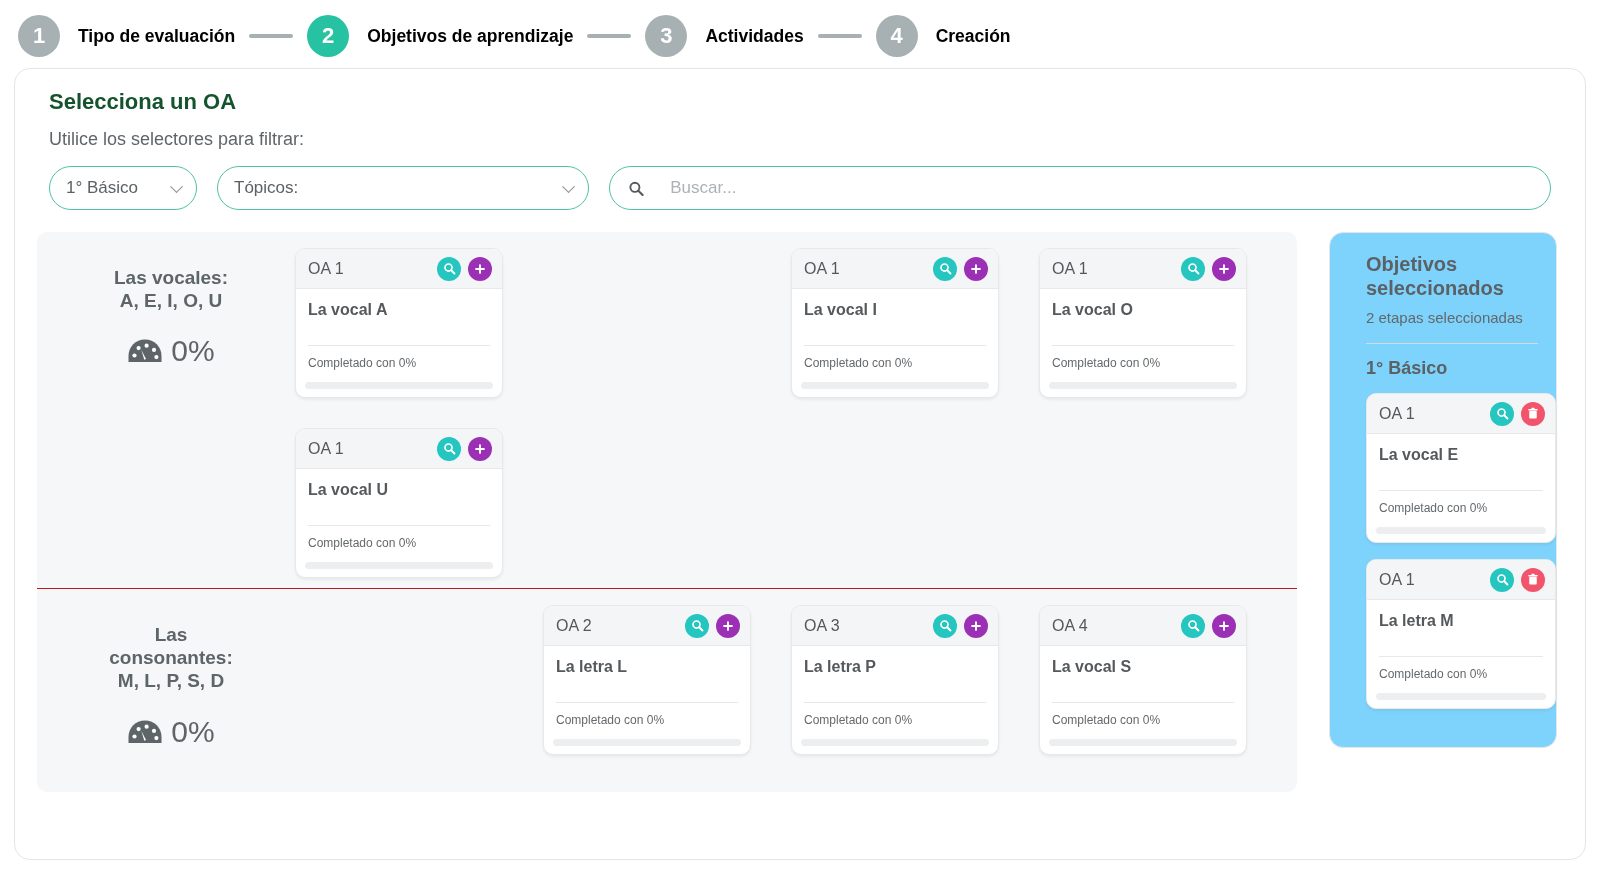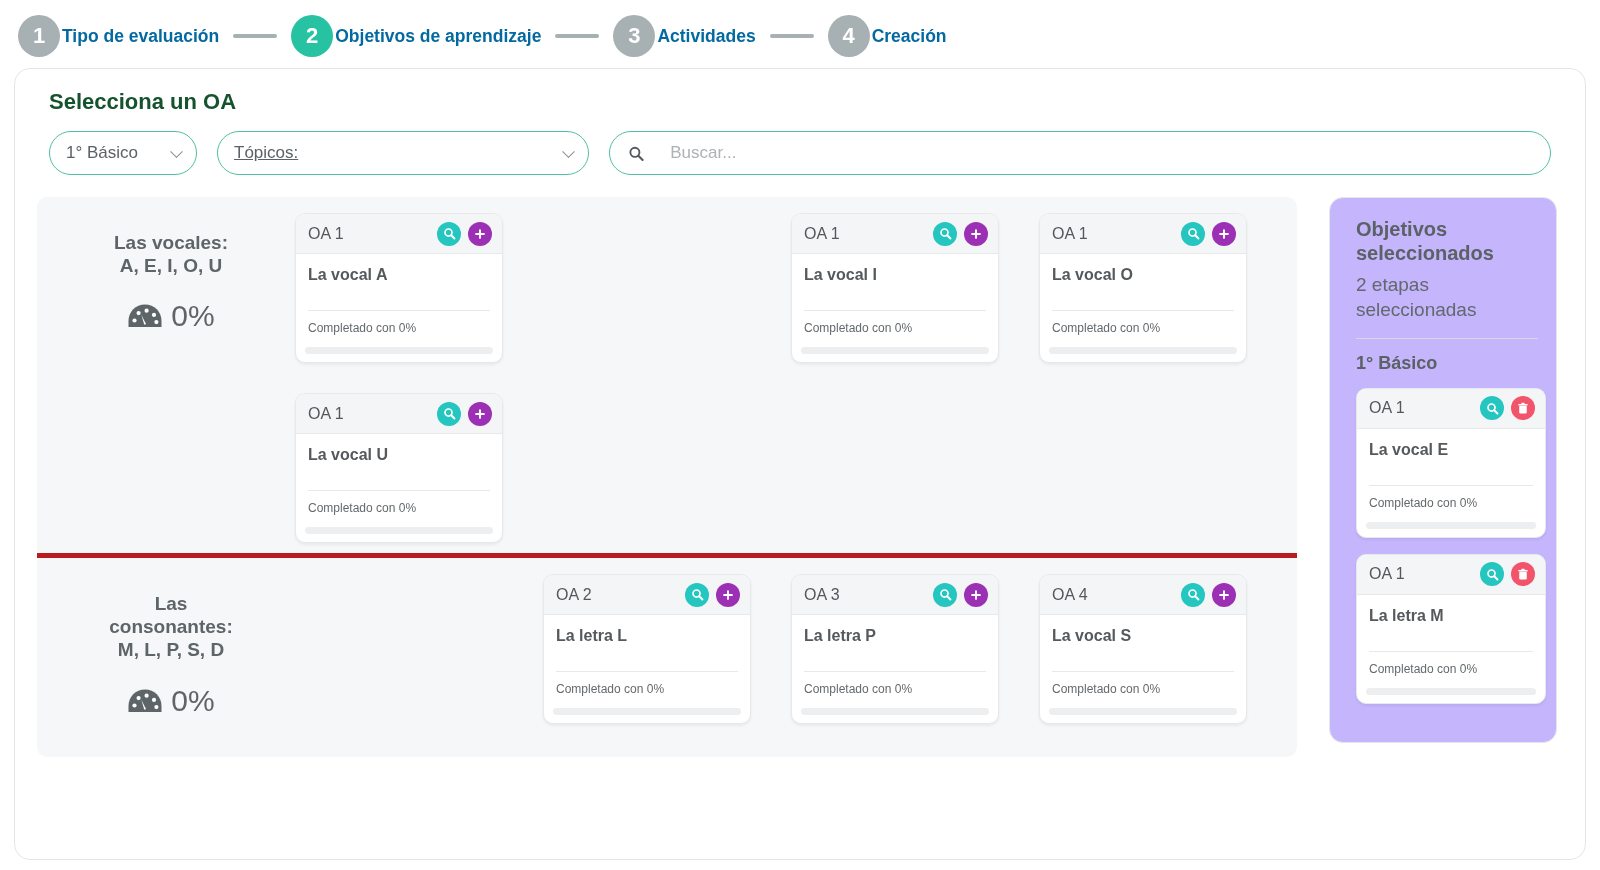--- a/index.html
+++ b/index.html
@@ -24,24 +24,24 @@
     border-radius: 50%;
     display: flex; align-items: center; justify-content: center;
     color: #ffffff;
     font-size: 22px;
     font-weight: 700;
     flex: 0 0 auto;
   }
   .step-bubble.inactive { background: #a7b0b2; }
   .step-bubble.active   { background: #27c2a1; }
   .step-label {
-    margin-left: 2px;
+    margin-left: 18px;
     font-size: 17.5px;
     font-weight: 700;
-    color: #0369a1;
+    color: #000000;
     white-space: nowrap;
   }
   .step-connector {
     width: 44px; height: 4px;
     background: #a7b0b2;
     border-radius: 2px;
     margin: 0 14px;
     flex: 0 0 auto;
   }
 
@@ -82,21 +82,21 @@
     border-radius: 24px;
     height: 44px;
     display: flex;
     align-items: center;
     padding: 0 16px;
     background: #fff;
     color: #5b6165;
     font-size: 17px;
   }
   .select-grade { width: 148px; }
-  .select-topic { width: 372px; text-decoration: underline; }
+  .select-topic { width: 372px; }
   .chev {
     position: absolute;
     right: 15px;
     top: 50%;
     width: 9px; height: 9px;
     border-right: 1.7px solid #8c9194;
     border-bottom: 1.7px solid #8c9194;
     transform: translateY(-65%) rotate(45deg);
   }
   .search-box {
@@ -131,21 +131,21 @@
     flex: 0 0 1258px;
     background: #f6f7f9;
     border-radius: 10px;
     padding: 16px 0 0 0;
     min-height: 560px;
   }
   .group {
     display: flex;
     padding: 0 10px 0 10px;
   }
-  .group + .group { border-top: 5px solid #b91c1c; padding-top: 16px; margin-top: 10px; }
+  .group + .group { border-top: 1px solid #b91c1c; padding-top: 16px; margin-top: 10px; }
   .group-label {
     flex: 0 0 248px;
     text-align: center;
     padding-top: 18px;
   }
   .group-name {
     font-size: 19px;
     font-weight: 700;
     color: #5e6569;
     line-height: 1.22;
@@ -224,34 +224,34 @@
     margin: 0 9px 8px 9px;
   }
 
   
   .sidebar-col {
     flex: 1;
     padding-left: 22px;
     padding-right: 6px;
   }
   .sidebar {
-    background: #c4b5fd;
+    background: #7dd3fc;
     border: 1px solid #e4e6e8;
     border-radius: 14px;
-    padding: 20px 18px 22px 26px;
+    padding: 20px 18px 22px 36px;
     width: 228px;
   }
   .sb-title {
     font-size: 20px;
     font-weight: 700;
     color: #5b6165;
     line-height: 1.18;
   }
   .sb-count {
-    font-size: 19px;
+    font-size: 15px;
     color: #63686c;
     margin-top: 8px;
     line-height: 1.28;
   }
   .sb-rule { height: 1px; background: #d7dadc; margin: 16px 0 14px 0; }
   .sb-grade {
     font-size: 18px;
     font-weight: 700;
     color: #5b6165;
     margin-bottom: 14px;
@@ -281,20 +281,21 @@
   <div class="step">
     <div class="step-bubble inactive">4</div>
     <div class="step-label">Creación</div>
   </div>
 </div>
 
 <div class="panel">
   <div class="panel-inner">
 
     <h1 class="panel-title">Selecciona un OA</h1>
+    <div class="panel-sub">Utilice los selectores para filtrar:</div>
 
     <div class="filters">
       <div class="select-box select-grade">
         <span>1° Básico</span>
         <span class="chev"></span>
       </div>
       <div class="select-box select-topic">
         <span>Tópicos:</span>
         <span class="chev"></span>
       </div>

